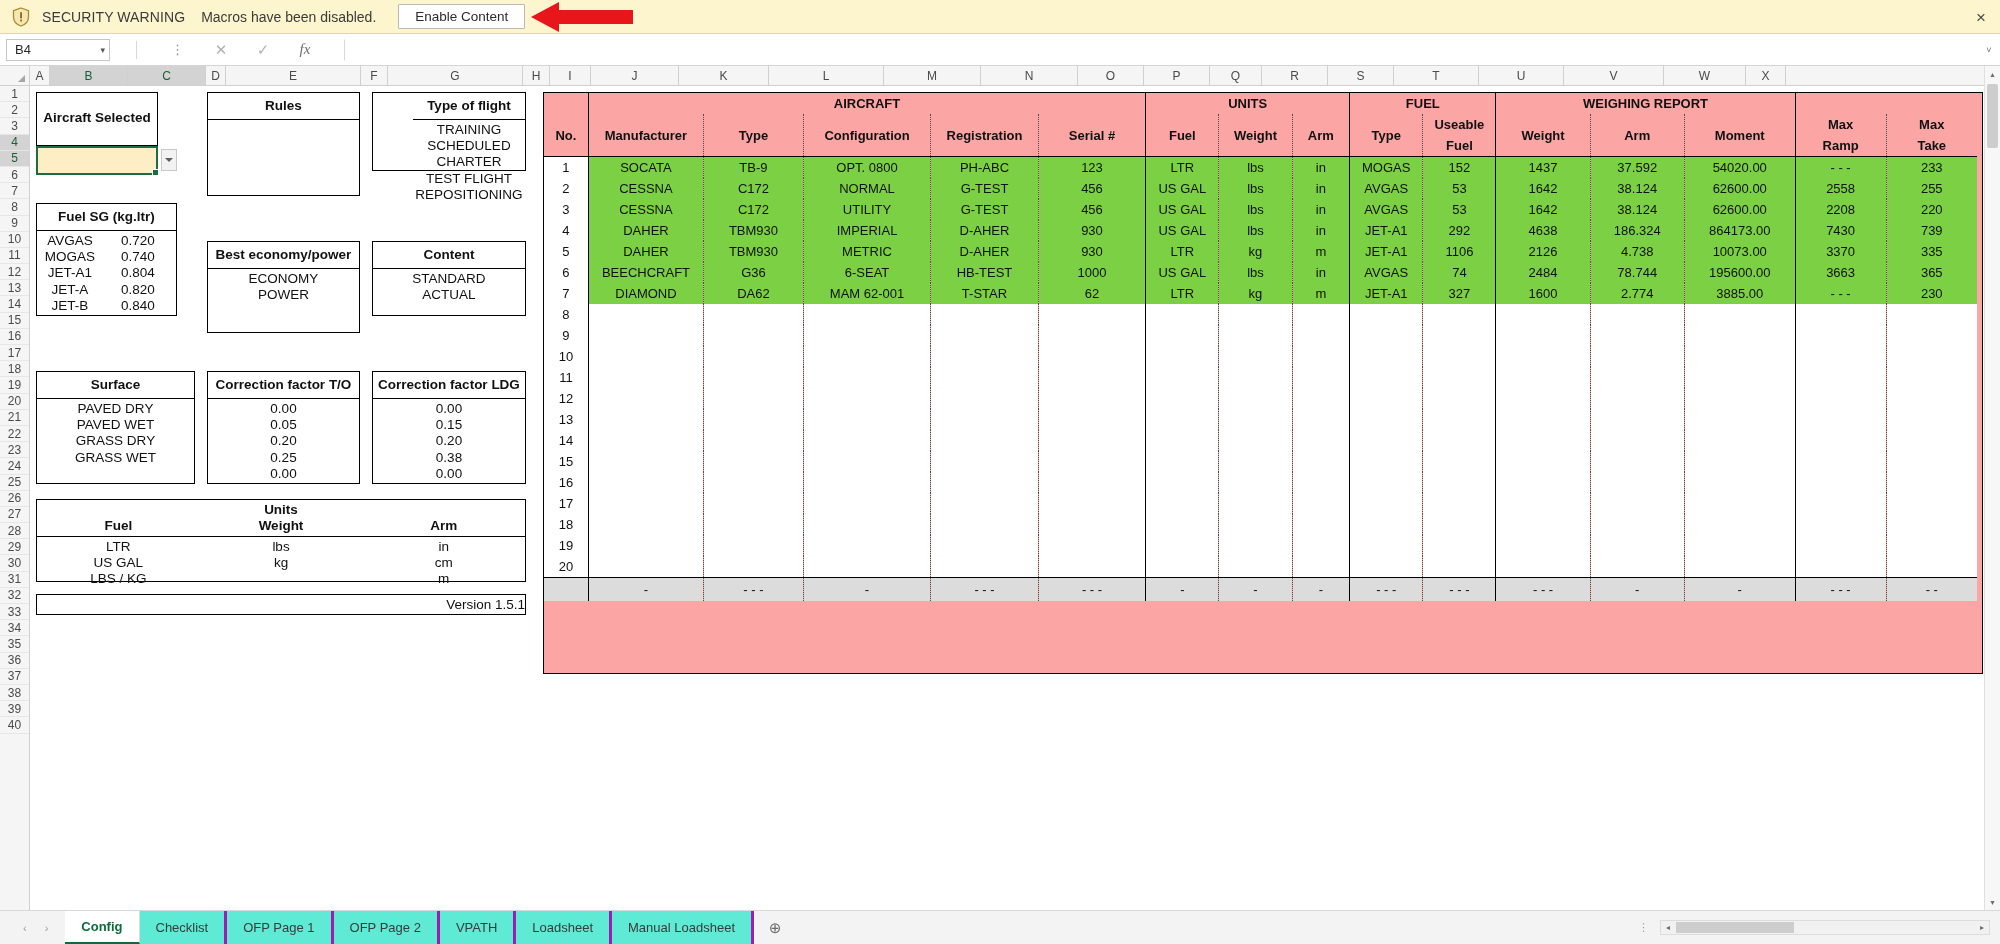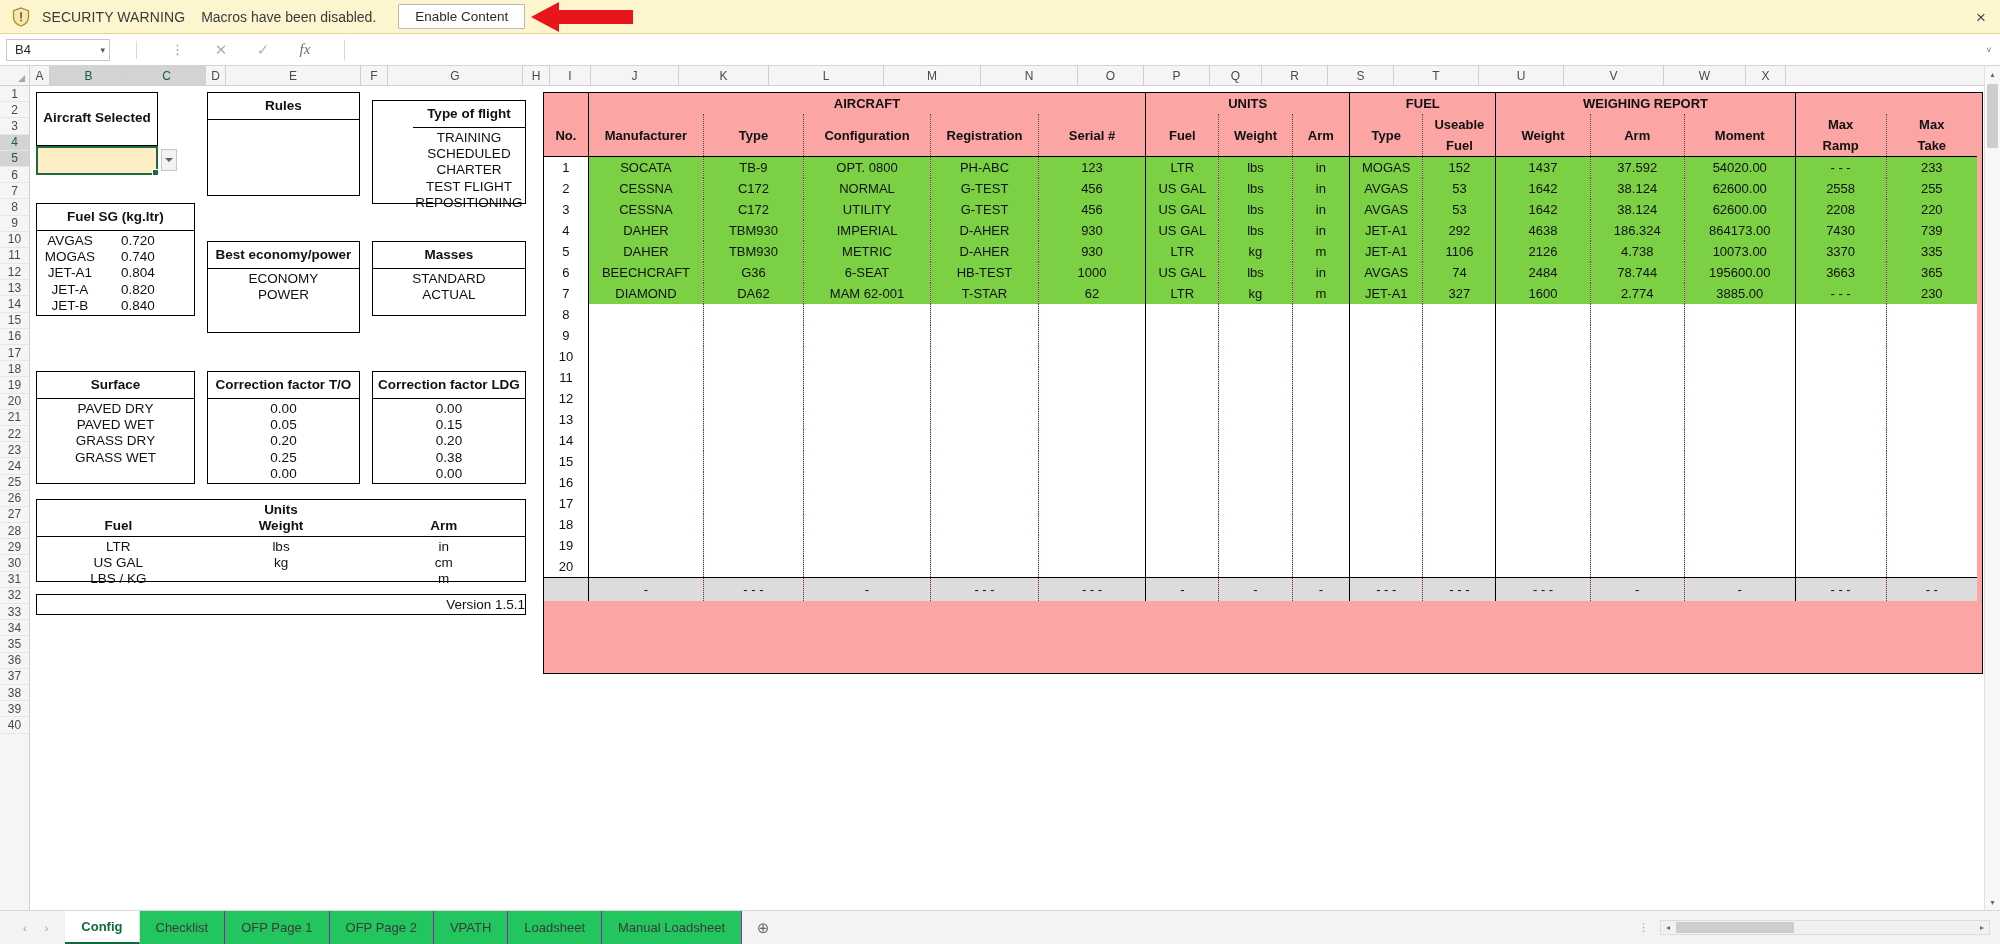--- a/index.html
+++ b/index.html
@@ -146,30 +146,30 @@
   #aircraft-dropdown-button {
     position: absolute; left: 131px; top: 63px; width: 16px; height: 22px;
     background: #f2f2f2; border: 1px solid #c8c8c8;
     display: flex; align-items: center; justify-content: center; cursor: pointer;
   }
   #aircraft-dropdown-button::after {
     content:""; border-left:4px solid transparent; border-right:4px solid transparent;
     border-top:4px solid #5f5f5f;
   }
 
-  #fuelsg-card { left: 6px; top: 117px; width: 159px; height: 113px; }
+  #fuelsg-card { left: 6px; top: 117px; width: 141px; height: 113px; }
   .sg-row { display:flex; height:16.2px; font-size:13.5px; color:#111; line-height:16.2px;}
   .sg-row .n { flex: 0 0 66px; text-align:center; }
   .sg-row .v { flex: 0 0 70px; text-align:center; }
 
   #surface-card { left: 6px; top: 285px; width: 159px; height: 113px; }
   #rules-card { left: 177px; top: 6px; width: 153px; height: 104px; }
   #economy-card { left: 177px; top: 155px; width: 153px; height: 92px; }
   #corrto-card { left: 177px; top: 285px; width: 153px; height: 113px; }
-  #typeflight-card { left: 342px; top: 14px; width: 154px; height: 104px; padding-left: 40px; }
+  #typeflight-card { left: 342px; top: 6px; width: 154px; height: 79px; padding-left: 40px; }
   #masses-card { left: 342px; top: 155px; width: 154px; height: 75px; }
   #corrldg-card { left: 342px; top: 285px; width: 154px; height: 113px; }
 
   #units-card { left: 6px; top: 413px; width: 490px; height: 83px; }
   #units-card .units-head {
     display:flex; font-size:13.5px; color:#111; font-weight:bold;
     border-bottom: 1.5px solid #000; height: 37px; position: relative;
   }
   #units-card .units-head .uh-title {
     position:absolute; left:0; right:0; top:0; text-align:center; line-height:20px; font-weight:bold;
@@ -219,22 +219,22 @@
   
   #tab-bar {
     height: 34px; background: #f3f3f3; border-top: 1px solid #d8d8d8;
     display: flex; align-items: stretch;
   }
   #tab-nav { display:flex; align-items:center; padding: 0 8px 0 14px; color:#9a9a9a; }
   #tab-nav span { padding: 0 9px; font-size: 11px; cursor: pointer; }
   .sheet-tab {
     display:flex; align-items:center; padding: 0 16px;
     font-size: 13px; color:#3b3b3b; cursor:pointer;
-    border-right: 1px solid #a21caf;
-    background: #22c55e;
+    border-right: 3px solid #a21caf;
+    background: #5eead4;
   }
   .sheet-tab.active {
     background: #ffffff; color: #0e6b3c; font-weight: bold;
     border-bottom: 2.5px solid #0e6b3c;
     border-right: 1px solid #dcdcdc;
   }
   #add-sheet-button {
     display:flex; align-items:center; justify-content:center;
     width: 42px; color:#6b6b6b; font-size:15px; cursor:pointer;
   }
@@ -428,21 +428,21 @@
         <div id="typeflight-rows" style="padding-top:2px">
             <div class="rowline">TRAINING</div>
             <div class="rowline">SCHEDULED</div>
             <div class="rowline">CHARTER</div>
             <div class="rowline">TEST FLIGHT</div>
             <div class="rowline">REPOSITIONING</div>
           </div>
       </div>
 
       <div class="card" id="masses-card">
-        <div class="card-title">Masses</div>
+        <div class="card-title">Content</div>
         <div id="masses-rows" style="padding-top:2px">
             <div class="rowline">STANDARD</div>
             <div class="rowline">ACTUAL</div>
           </div>
       </div>
 
       <div class="card" id="corrldg-card">
         <div class="card-title">Correction factor LDG</div>
         <div id="corrldg-rows" style="padding-top:2px">
             <div class="rowline">0.00</div>

